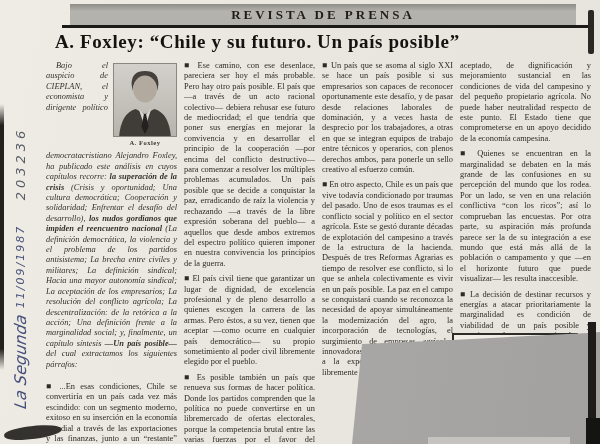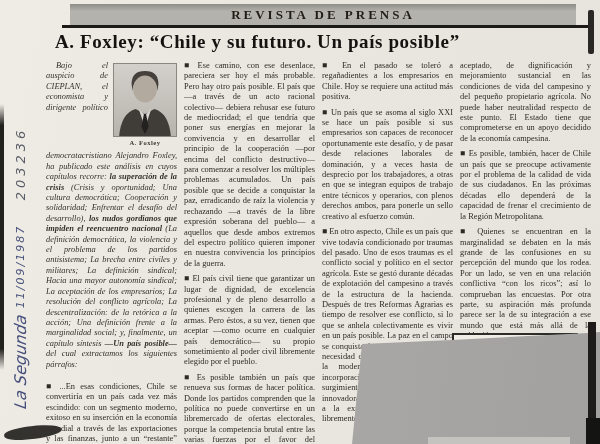--- a/index.html
+++ b/index.html
@@ -97,27 +97,25 @@
       </figure>
     <p class="para intro"><span>Bajo el auspicio de CIEPLAN, el economista y dirigente político democratacristiano Alejandro Foxley, ha publicado este análisis en cuyos capítulos recorre: </span><span class="bold">la superación de la crisis </span><span>(Crisis y oportunidad; Una cultura democrática; Cooperación y solidaridad; Enfrentar el desafío del desarrollo), </span><span class="bold">los nudos gordianos que impiden el reencuentro nacional </span><span>(La definición democrática, la violencia y el problema de los partidos antisistema; La brecha entre civiles y militares; La definición sindical; Hacia una mayor autonomía sindical; La aceptación de los empresarios; La resolución del conflicto agrícola; La descentralización: de la retórica a la acción; Una definición frente a la marginalidad social; y, finalmente, un capítulo síntesis </span><span class="bold">—Un país posible—</span><span> del cual extractamos los siguientes párrafos:</span></p>
         <p class="para"><span>■ ...En esas condiciones, Chile se convertiría en un país cada vez más escindido: con un segmento moderno, exitoso en su inserción en la economía mundial a través de las exportaciones y las finanzas, junto a un “restante” rezagado, condenado a subsistir precariamente como proveedor de servicios para el sector internacionalizado del país y de su economía. Para entonces podremos exhibir “orgullosamente” un sector público reducido, con equilibrio fiscal, pero incapaz de responder a las carencias sociales básicas de los sectores más modestos de la población. Enfrentaremos, además, el pesado lastre de unas relaciones de dependencia y vulnerabilidad externas, sintetizadas en el hecho de que el monto de la deuda más que triplicará el valor de nuestras exportaciones.</span></p>
       </div>
     <div class="col">
         <p class="para"><span>■ Ese camino, con ese desenlace, pareciera ser hoy el más probable. Pero hay otro país posible. El país que —a través de un acto racional colectivo— debiera rehusar ese futuro de mediocridad; el que tendría que poner sus energías en mejorar la convivencia y en desarrollar el principio de la cooperación —por encima del conflicto destructivo— para comenzar a resolver los múltiples problemas acumulados. Un país posible que se decide a conquistar la paz, erradicando de raíz la violencia y rechazando —a través de la libre expresión soberana del pueblo— a aquellos que desde ambos extremos del espectro político quieren imponer en nuestra convivencia los principios de la guerra.</span></p>
         <p class="para"><span>■ El país civil tiene que garantizar un lugar de dignidad, de excelencia profesional y de pleno desarrollo a quienes escogen la carrera de las armas. Pero éstos, a su vez, tienen que aceptar —como ocurre en cualquier país democrático— su propio sometimiento al poder civil libremente elegido por el pueblo.</span></p>
         <p class="para"><span>■ Es posible también un país que renueva sus formas de hacer política. Donde los partidos comprenden que la política no puede convertirse en un libremercado de ofertas electorales, porque la competencia brutal entre las varias fuerzas por el favor del electorado las induce a diferenciar artificialmente sus posturas, a aceptar acríticamente la escalada de las demandas y, consecuentemente, a responder radicalizando posiciones respecto de aquel grupo político con el cual se compite.</span></p>
       </div>
     <div class="col">
-        <p class="para"><span>■ En el pasado se toleró a regañadientes a los empresarios en Chile. Hoy se requiere una actitud más positiva.</span></p>
         <p class="para"><span>■ Un país que se asoma al siglo XXI se hace un país posible si sus empresarios son capaces de reconocer oportunamente este desafío, y de pasar desde relaciones laborales de dominación, y a veces hasta de desprecio por los trabajadores, a otras en que se integran equipos de trabajo entre técnicos y operarios, con plenos derechos ambos, para ponerle un sello creativo al esfuerzo común.</span></p>
         <p class="para"><span>■ En otro aspecto, Chile es un país que vive todavía condicionado por traumas del pasado. Uno de esos traumas es el conflicto social y político en el sector agrícola. Este se gestó durante décadas de explotación del campesino a través de la estructura de la hacienda. Después de tres Reformas Agrarias es tiempo de resolver ese conflicto, si lo que se anhela colectivamente es vivir en un país posible. La paz en el campo se conquistará cuando se reconozca la necesidad de apoyar simultáneamente la modernización del agro, la incorporación de tecnologías, el surgimiento de empresas agrícolas innovadoras, orientadas especialmente a la exportación; y un proceso, libremente</span></p>
       </div>
     <div class="col">
         <p class="para"><span>aceptado, de dignificación y mejoramiento sustancial en las condiciones de vida del campesino y del pequeño propietario agrícola. No puede haber neutralidad respecto de este punto. El Estado tiene que comprometerse en un apoyo decidido de la economía campesina.</span></p>
-        <p class="para"><span>■ Es posible, también, hacer de Chile un país que se preocupe activamente por el problema de la calidad de vida de sus ciudadanos. En las próximas décadas ello dependerá de la capacidad de frenar el crecimiento de la Región Metropolitana.</span></p>
         <p class="para"><span>■ Quienes se encuentran en la marginalidad se debaten en la más grande de las confusiones en su percepción del mundo que los rodea. Por un lado, se ven en una relación conflictiva “con los ricos”; así lo comprueban las encuestas. Por otra parte, su aspiración más profunda parece ser la de su integración a ese mundo que está más allá de la población o campamento y que —en el horizonte futuro que puede visualizar— les resulta inaccesible.</span></p>
         <p class="para"><span>■ La decisión de destinar recursos y energías a atacar prioritariamente la marginalidad es condición de viabilidad de un país posible y constituye la tarea nacional por excelencia.</span></p>
       </div>
   </div>
 
   <div class="note note-code">203236</div>
   <div class="note note-date">11/09/1987</div>
   <div class="note note-source">La Segunda</div>
 
   <div class="clip-box"></div>

